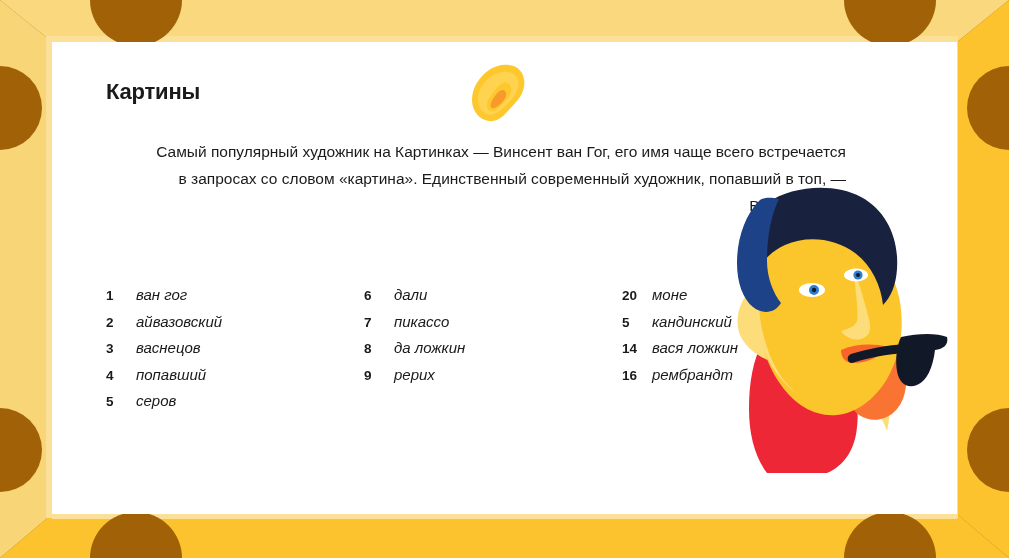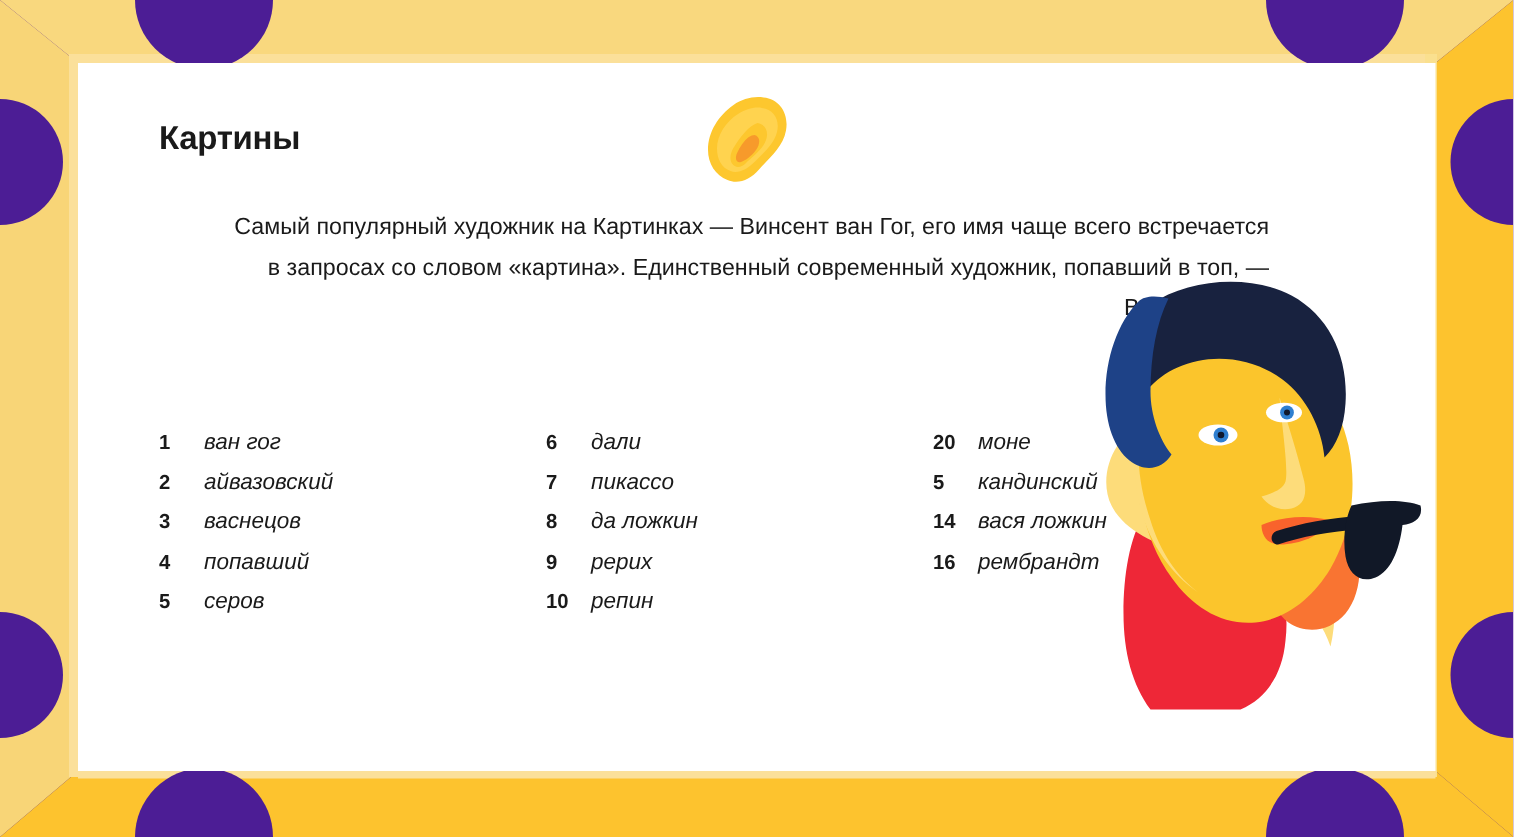--- a/index.html
+++ b/index.html
@@ -10,21 +10,21 @@
     height: 558px;
     overflow: hidden;
     background: #ffffff;
     font-family: "Liberation Sans", "DejaVu Sans", sans-serif;
   }
 
   #stage {
     position: relative;
     width: 1009px;
     height: 558px;
-    background: #4c1d95;
+    background: #a16207;
   }
 
   
   .frame-layer {
     position: absolute;
     inset: 0;
     width: 1009px;
     height: 558px;
     pointer-events: none;
   }
@@ -210,24 +210,20 @@
             <span class="rank-label">пикассо</span>
           </li>
           <li class="rank-row">
             <span class="rank-num">8</span>
             <span class="rank-label">да ложкин</span>
           </li>
           <li class="rank-row">
             <span class="rank-num">9</span>
             <span class="rank-label">рерих</span>
           </li>
-          <li class="rank-row">
-            <span class="rank-num">10</span>
-            <span class="rank-label">репин</span>
-          </li>
         </ol>
       </div>
 
       <div class="list-col">
         <ol>
           <li class="rank-row">
             <span class="rank-num">20</span>
             <span class="rank-label">моне</span>
           </li>
           <li class="rank-row">

